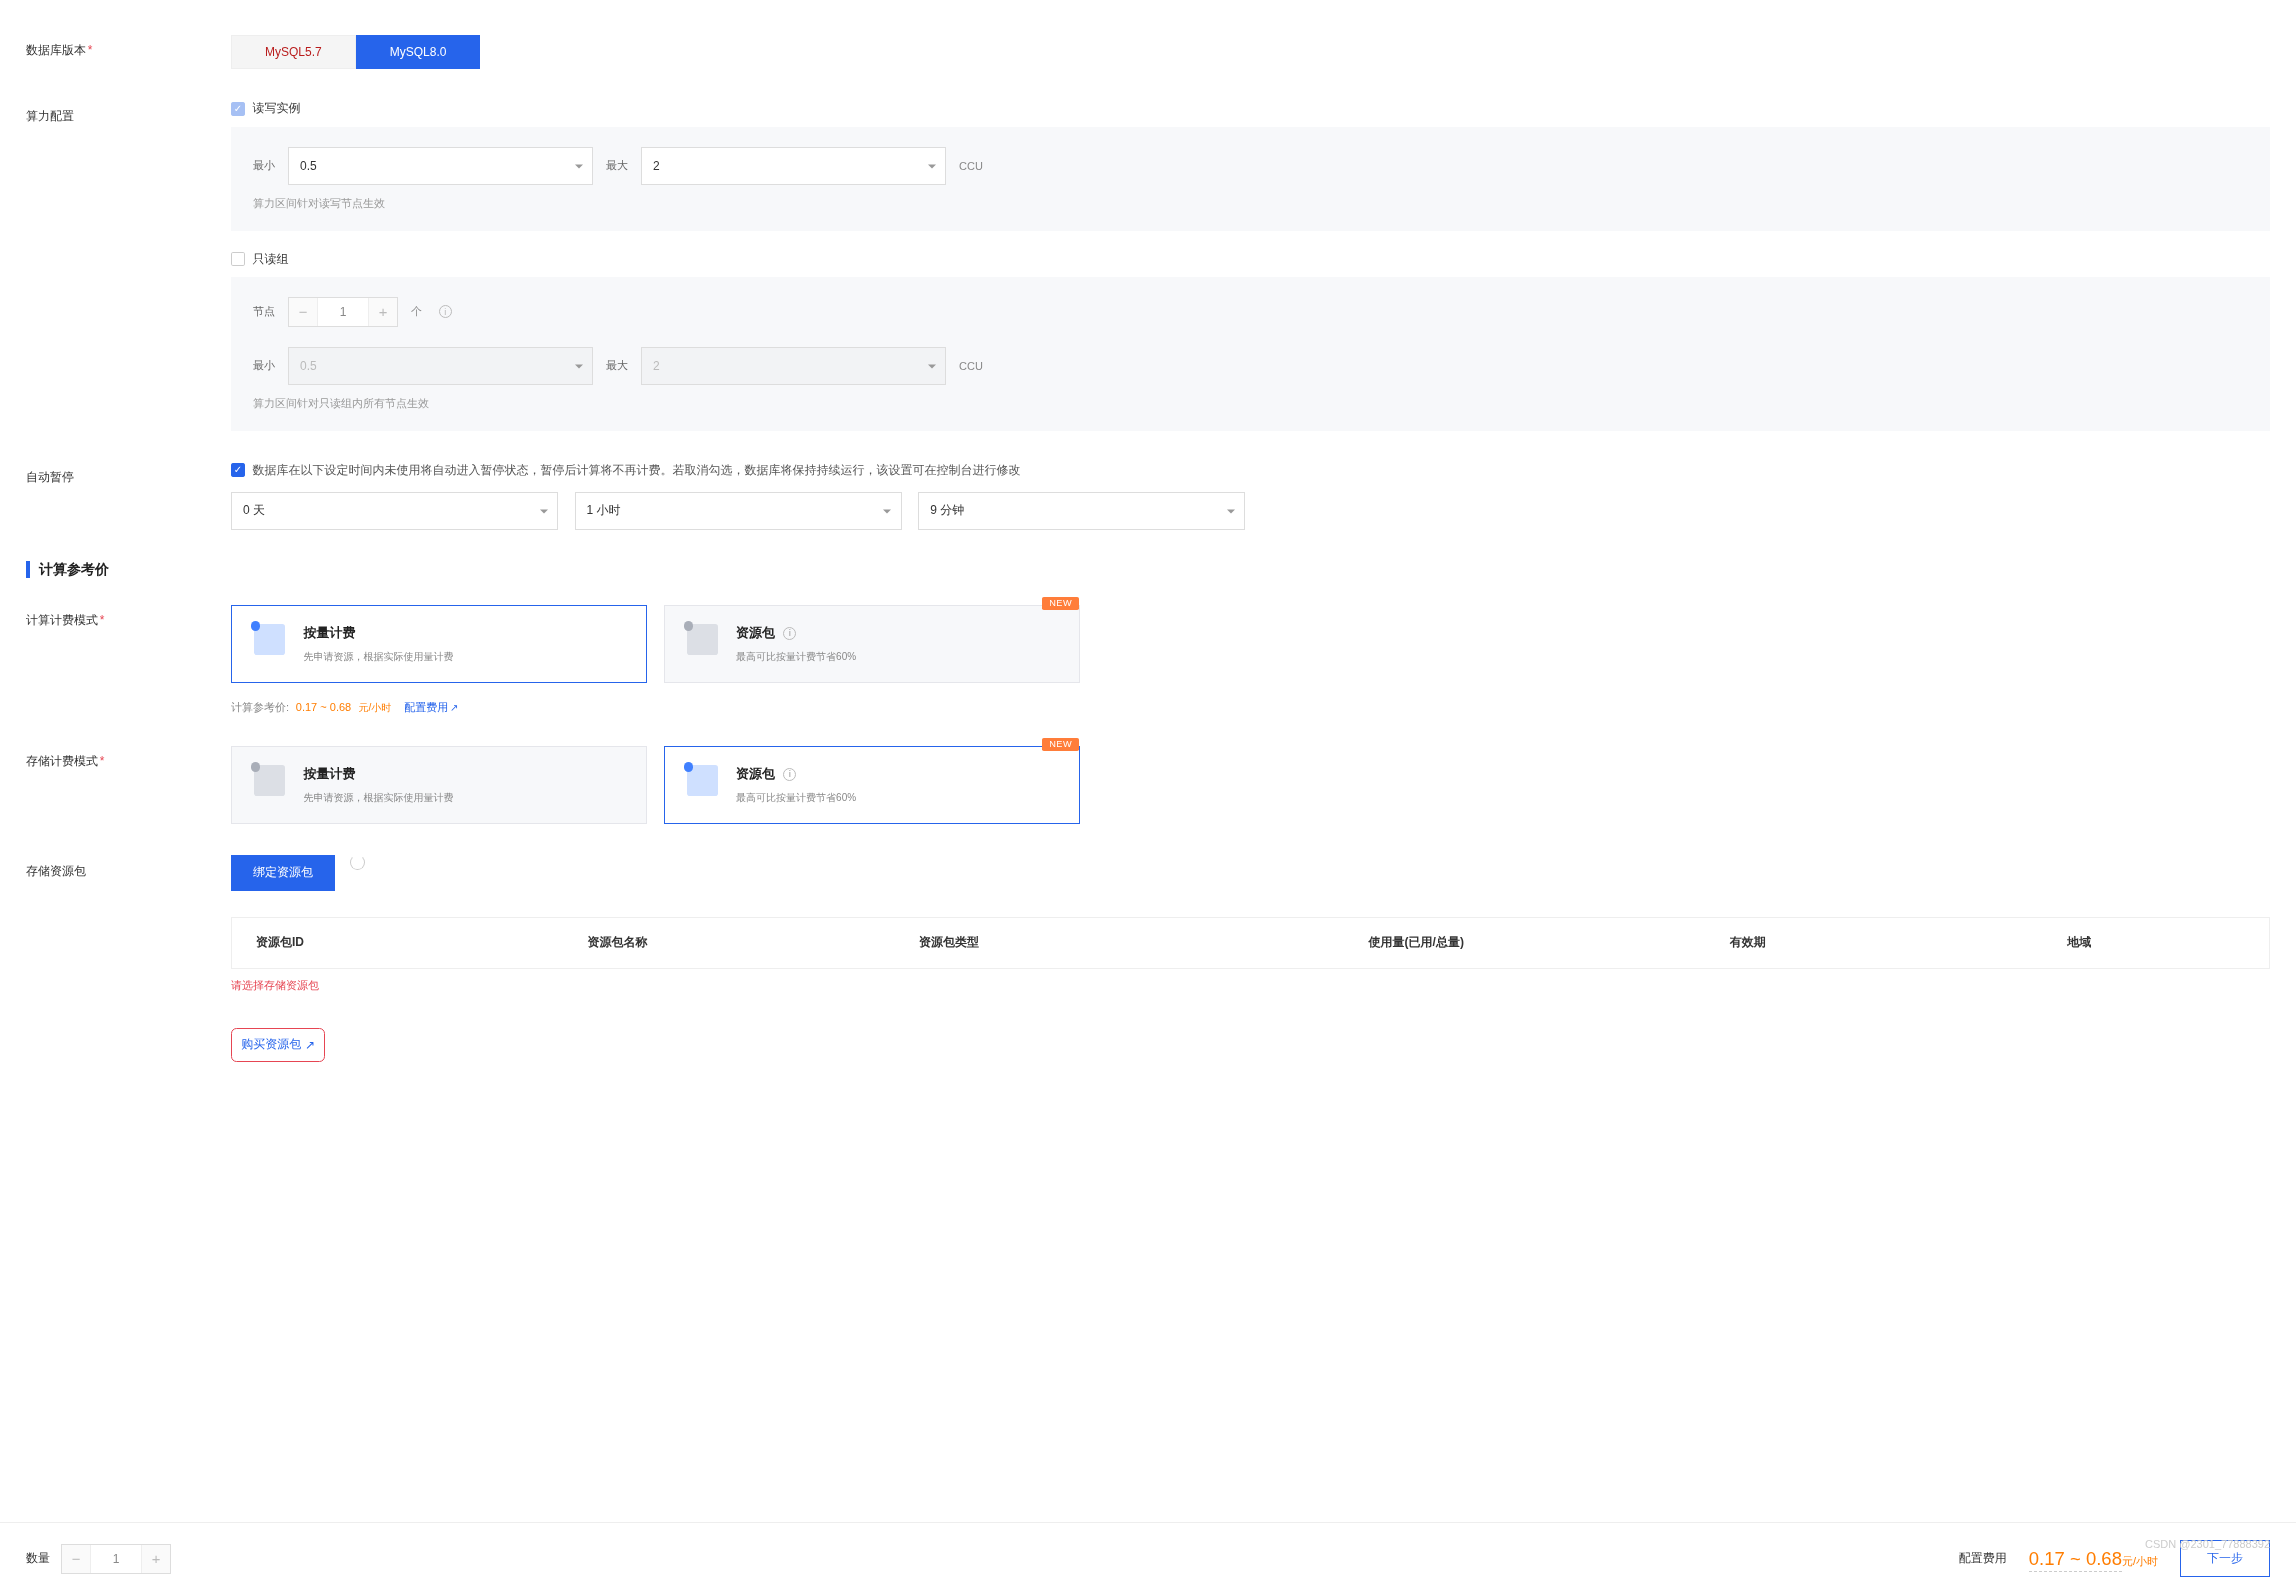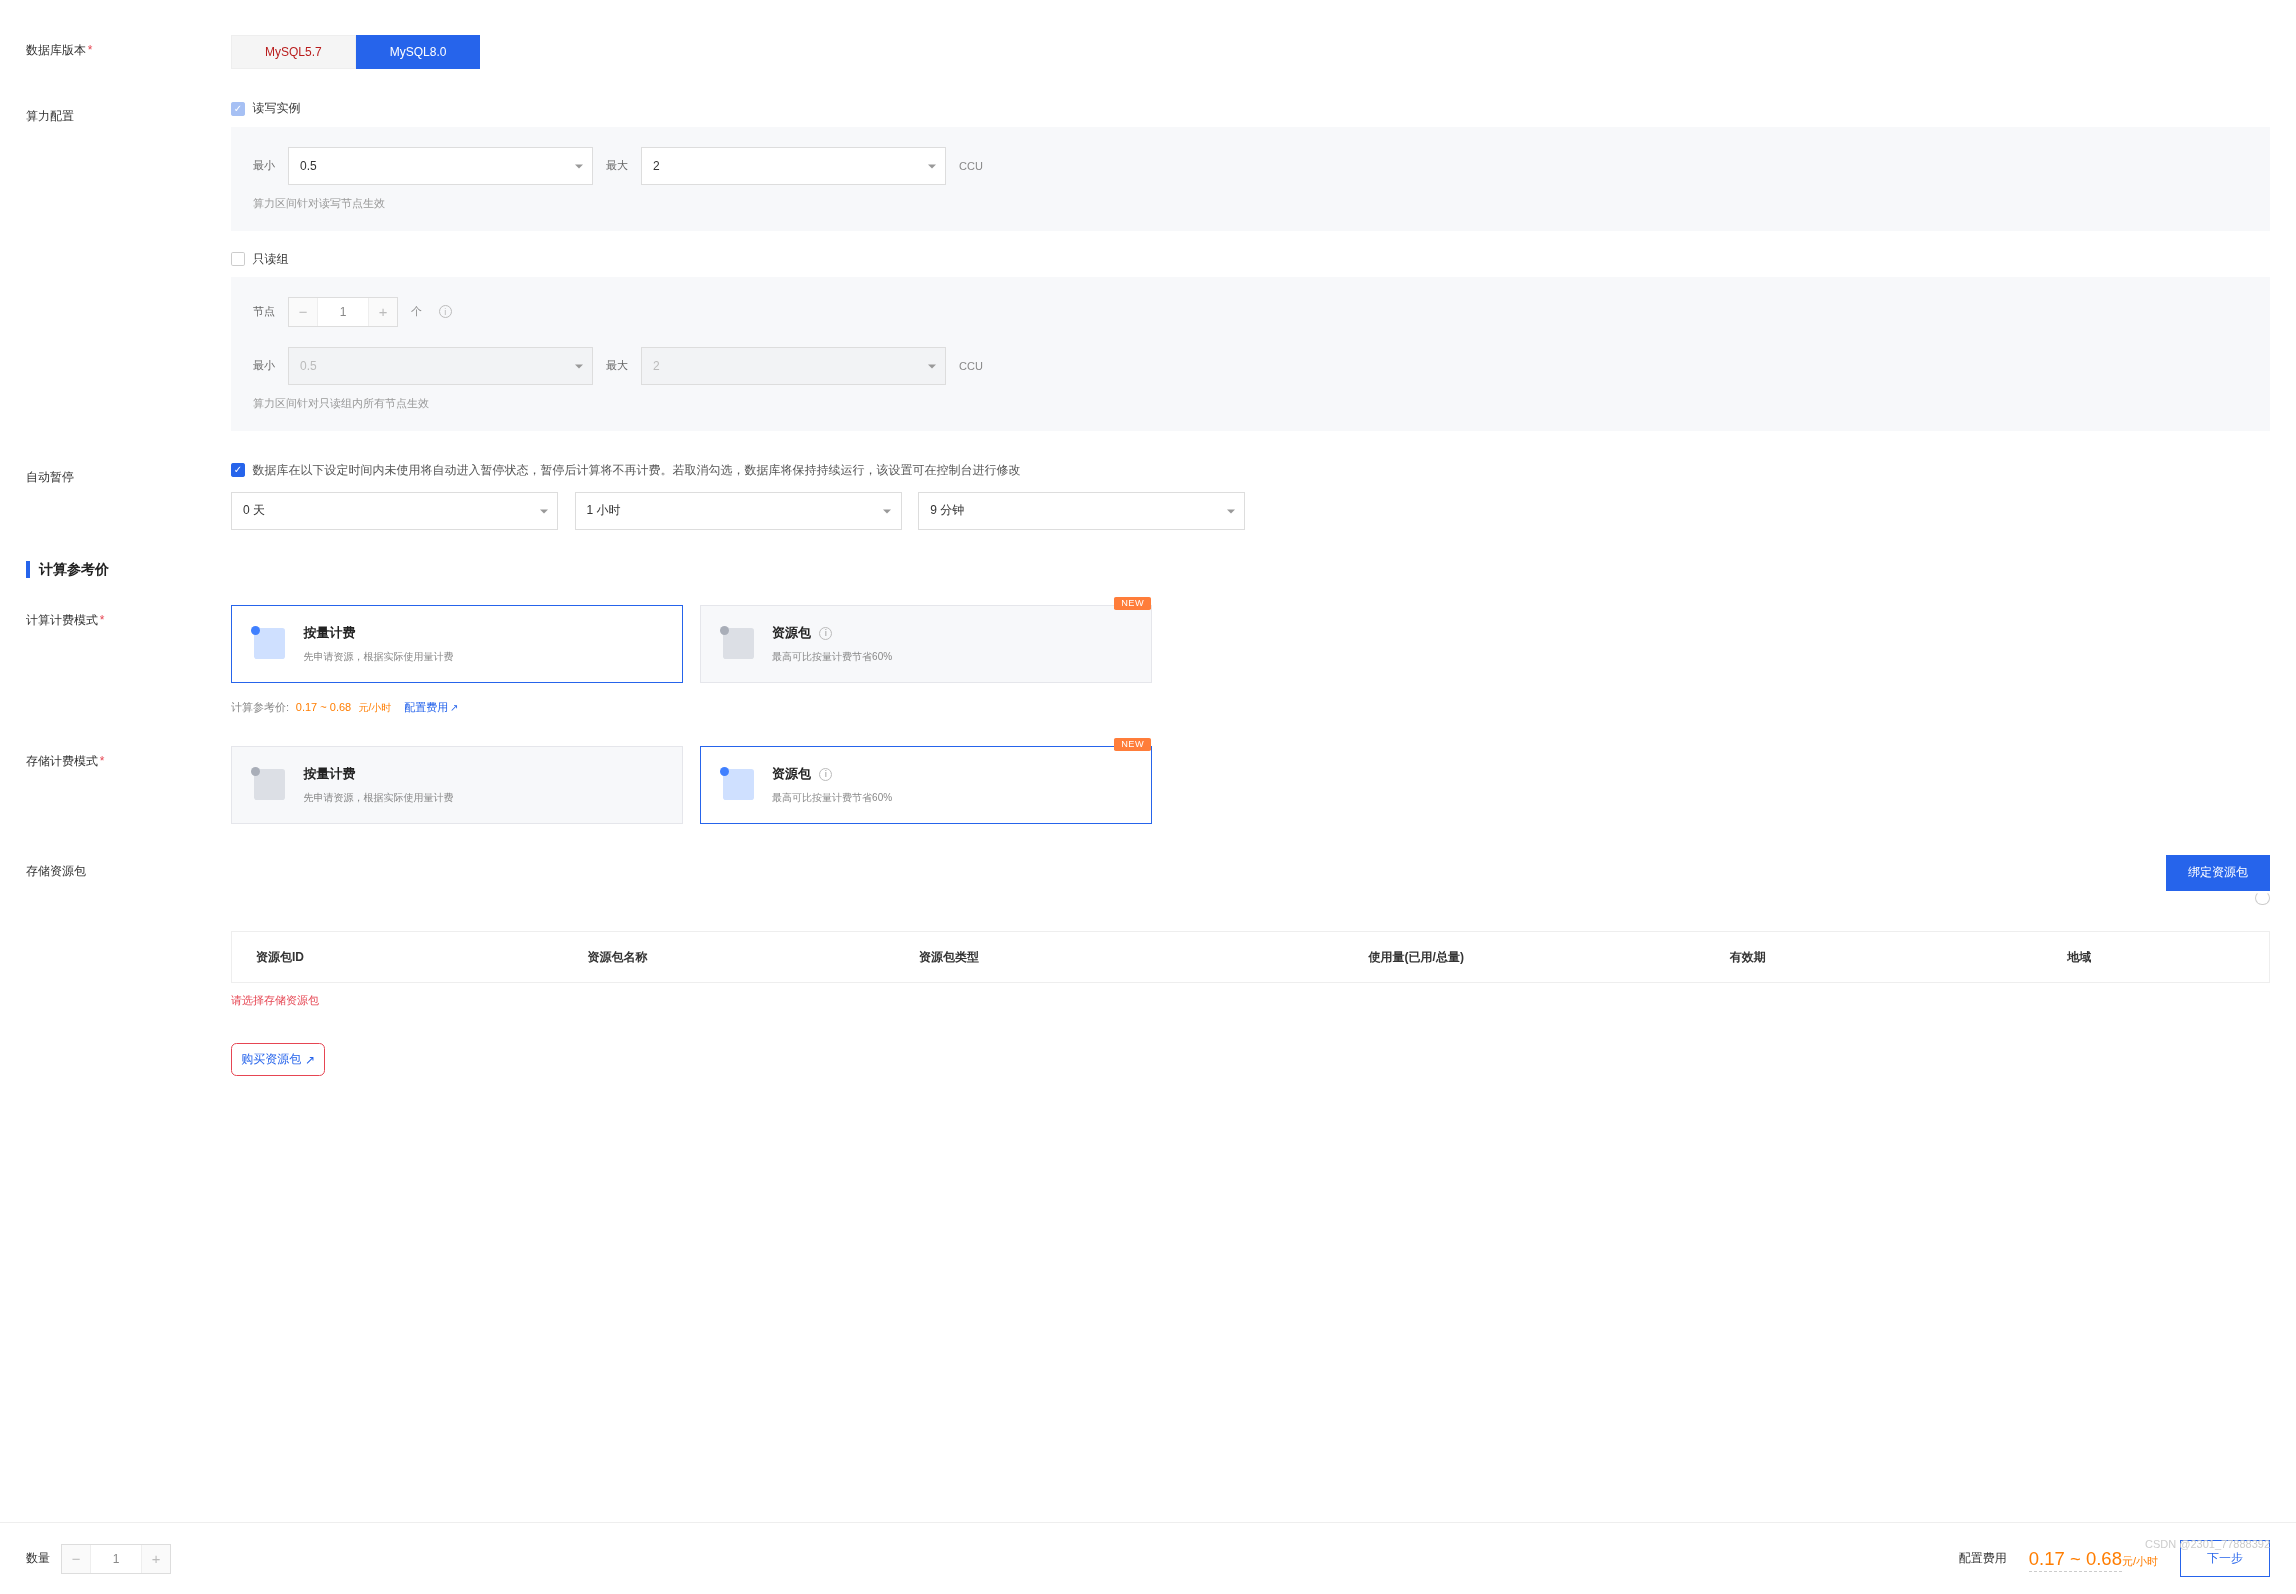--- a/index.html
+++ b/index.html
@@ -25,21 +25,21 @@
     .sel::after { content: ""; position: absolute; right: 9.2px; top: 50%; width: 0; height: 0; border-left: 4.6px solid transparent; border-right: 4.6px solid transparent; border-top: 4.6px solid #999; transform: translateY(-40%); }
     .hint { font-size: 11px; color: #999; margin-top: 11px; }
     .unit { font-size: 11px; color: #888; }
     .stepper { display: inline-flex; align-items: center; border: 0.9px solid #ddd; background: #fff; }
     .stepper .step-btn { width: 28px; height: 28px; display: flex; align-items: center; justify-content: center; color: #bbb; cursor: pointer; font-size: 14.8px; background: #fafafa; }
     .stepper input { width: 52px; height: 28px; border: none; border-left: 0.9px solid #eee; border-right: 0.9px solid #eee; text-align: center; font-size: 12px; color: #888; }
     .info-icon { display: inline-flex; width: 13px; height: 13px; border: 0.9px solid #bbb; border-radius: 50%; align-items: center; justify-content: center; font-size: 9.2px; color: #bbb; margin-left: 3.7px; font-style: normal; }
     .section-title { display: flex; align-items: center; font-size: 14px; font-weight: 600; color: #222; margin: 18.5px 0 26px 0; }
     .section-title::before { content: ""; width: 3.7px; height: 16.6px; background: #2664eb; margin-right: 9.2px; }
     .card-group { display: flex; gap: 16.6px; }
-    .card { width: 452px; border: 0.9px solid #e5e6eb; padding: 18.5px 22px; display: flex; gap: 18.5px; align-items: center; cursor: pointer; position: relative; background: #f7f8fa; }
+    .card { width: 416px; border: 0.9px solid #e5e6eb; padding: 18.5px 22px; display: flex; gap: 18.5px; align-items: flex-start; cursor: pointer; position: relative; background: #f7f8fa; }
     .card.selected { border-color: #2664eb; background: #fff; }
     .card .icon-box { width: 31px; height: 31px; background: #d8e4fb; border-radius: 2.8px; flex-shrink: 0; position: relative; }
     .card.alt .icon-box { background: #dcdfe5; }
     .card.selected .icon-box { background: #cfe0ff; }
     .card .icon-box::after { content:""; position:absolute; width:9.2px; height:9.2px; border-radius:50%; background:#4080ff; top:-2.8px; left:-2.8px; }
     .card.alt .icon-box::after { background:#a9aeb8; }
     .card .c-title { font-size: 13px; font-weight: 600; color: #222; margin-bottom: 7.4px; display:flex; align-items:center; gap:4.6px;}
     .card .c-desc { font-size: 10px; color: #888; }
     .new-badge { position: absolute; top: -9.2px; right: -0.9px; background: #ff7d3a; color: #fff; font-size: 9.2px; padding: 1.8px 7.4px; border-radius: 1.8px; letter-spacing: 0.5px; }
     .price-line { margin-top: 16.6px; font-size: 11px; color: #888; }
@@ -193,21 +193,21 @@
           <div class="c-desc">最高可比按量计费节省60%</div>
         </div>
       </div>
     </div>
   </div>
 </div>
 
 <div class="row">
   <div class="label-col">存储资源包</div>
   <div class="content-col">
-    <div style="display:flex;align-items:flex-end;flex-direction:column;">
+    <div style="display:flex;align-items:flex-start;">
       <button class="primary-btn">绑定资源包</button>
       <span class="spinner"></span>
     </div>
     <div class="table">
       <div class="thead">
         <div class="th">资源包ID</div>
         <div class="th">资源包名称</div>
         <div class="th">资源包类型</div>
         <div class="th center">使用量(已用/总量)</div>
         <div class="th center">有效期</div>

